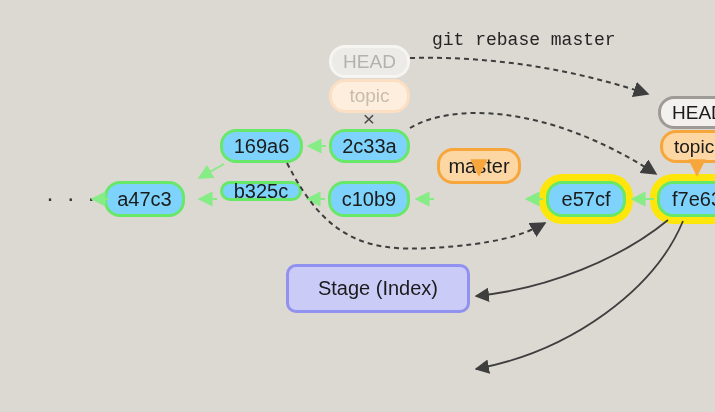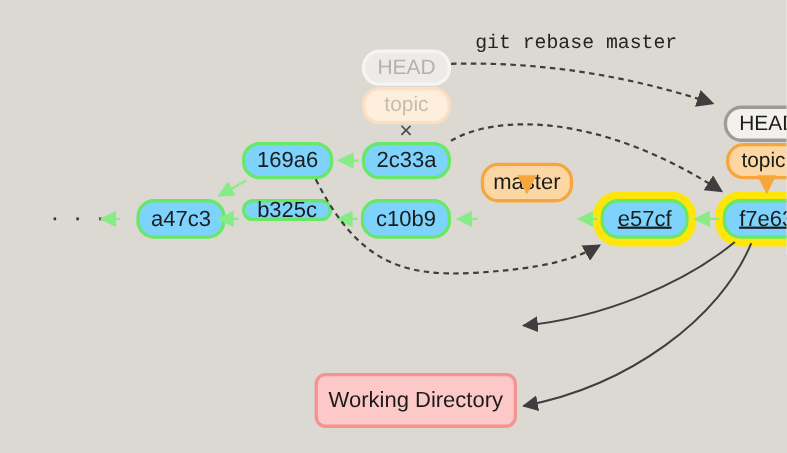--- a/index.html
+++ b/index.html
@@ -8,21 +8,21 @@
     background:#dcd8d2;
     font-family:"Liberation Sans", sans-serif;
   }
   .node{
     position:absolute; box-sizing:border-box;
     display:flex; align-items:center; justify-content:center;
     border-radius:16px; border:3px solid transparent;
     font-size:20px; color:#1b1b1b; white-space:nowrap;
   }
   .commit{ background:#7dd3fc; border-color:#68e868; }
-  .hl{ box-shadow:0 0 0 7px #ffe60a;text-decoration:underline; }
+  .hl{ box-shadow:0 0 0 7px #ffe60a; }
   .orange{ background:#fcd7a4; border-color:#f7a63c; }
   .faded-head{ background:#ecebe8; border-color:#f6f5f2; color:#b3b2af; }
   .faded-topic{ background:#fdeedd; border-color:#fcdfc3; color:#c9bcab; }
   .new-head{ background:#f3f1ee; border-color:#9e9a96; }
   .area{ border-radius:10px; font-size:20px; }
   .stage{ background:#cbcbf8; border-color:#9191ef; }
   .working{ background:#fdc8c8; border-color:#f79292; }
   .cmd{
     position:absolute; left:432px; top:30px;
     font-family:"Liberation Mono", monospace; font-size:18px; color:#242424;
@@ -49,30 +49,30 @@
   <div class="cross">×</div>
 
   <div class="node faded-head" style="left:329px;top:45px;width:81px;height:33px;font-size:19px;">HEAD</div>
   <div class="node faded-topic" style="left:329px;top:79px;width:81px;height:34px;font-size:19px;">topic</div>
 
   <div class="node commit" style="left:220px;top:129px;width:83px;height:34px;">169a6</div>
   <div class="node commit" style="left:329px;top:129px;width:81px;height:34px;">2c33a</div>
 
   <div class="node orange" style="left:437px;top:128px;width:84px;height:36px;margin-top:20px;">master</div>
 
-  <div class="node commit" style="left:104px;top:181px;width:81px;height:36px;margin-left:20px;">a47c3</div>
+  <div class="node commit" style="left:104px;top:181px;width:81px;height:36px;">a47c3</div>
   <div class="node commit" style="left:220px;top:181px;width:82px;height:20px;">b325c</div>
   <div class="node commit" style="left:328px;top:181px;width:82px;height:36px;">c10b9</div>
   <div class="node commit hl" style="left:546px;top:181px;width:80px;height:36px;">e57cf</div>
   <div class="node commit hl" style="left:657px;top:181px;width:80px;height:36px;">f7e63</div>
 
   <div class="node new-head" style="left:658px;top:96px;width:80px;height:33px;font-size:19px;justify-content:flex-start;padding-left:11px;">HEAD</div>
   <div class="node orange" style="left:660px;top:130px;width:76px;height:33px;font-size:19px;justify-content:flex-start;padding-left:11px;">topic</div>
 
-  <div class="node area working" style="left:286px;top:339px;width:184px;height:50px;">Working Directory</div>
+  <div class="node area stage" style="left:286px;top:264px;width:184px;height:49px;">Stage (Index)</div>
 
   <svg class="wires" width="715" height="412" viewBox="0 0 715 412">
     <defs>
       <marker id="ah-green" viewBox="0 0 10 10" refX="9" refY="5" markerWidth="7.5" markerHeight="7.5" orient="auto">
         <path d="M0 0 L10 5 L0 10 Z" fill="#86ec86"></path>
       </marker>
       <marker id="ah-orange" viewBox="0 0 10 10" refX="9" refY="5" markerWidth="7" markerHeight="7" orient="auto">
         <path d="M0 0 L10 5 L0 10 Z" fill="#f7a63c"></path>
       </marker>
       <marker id="ah-dark" viewBox="0 0 10 10" refX="9" refY="5" markerWidth="8" markerHeight="8" orient="auto">

